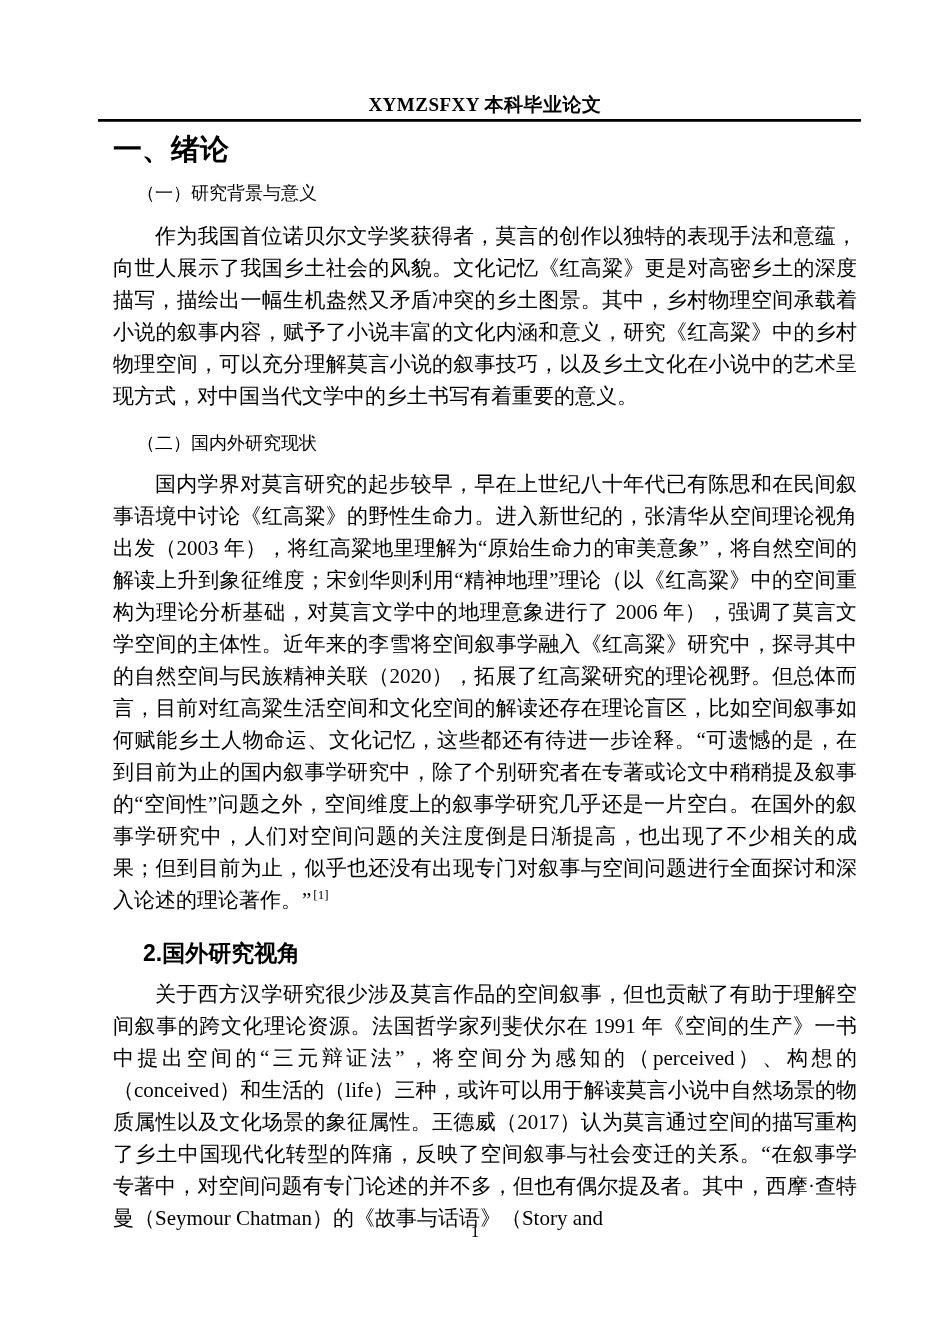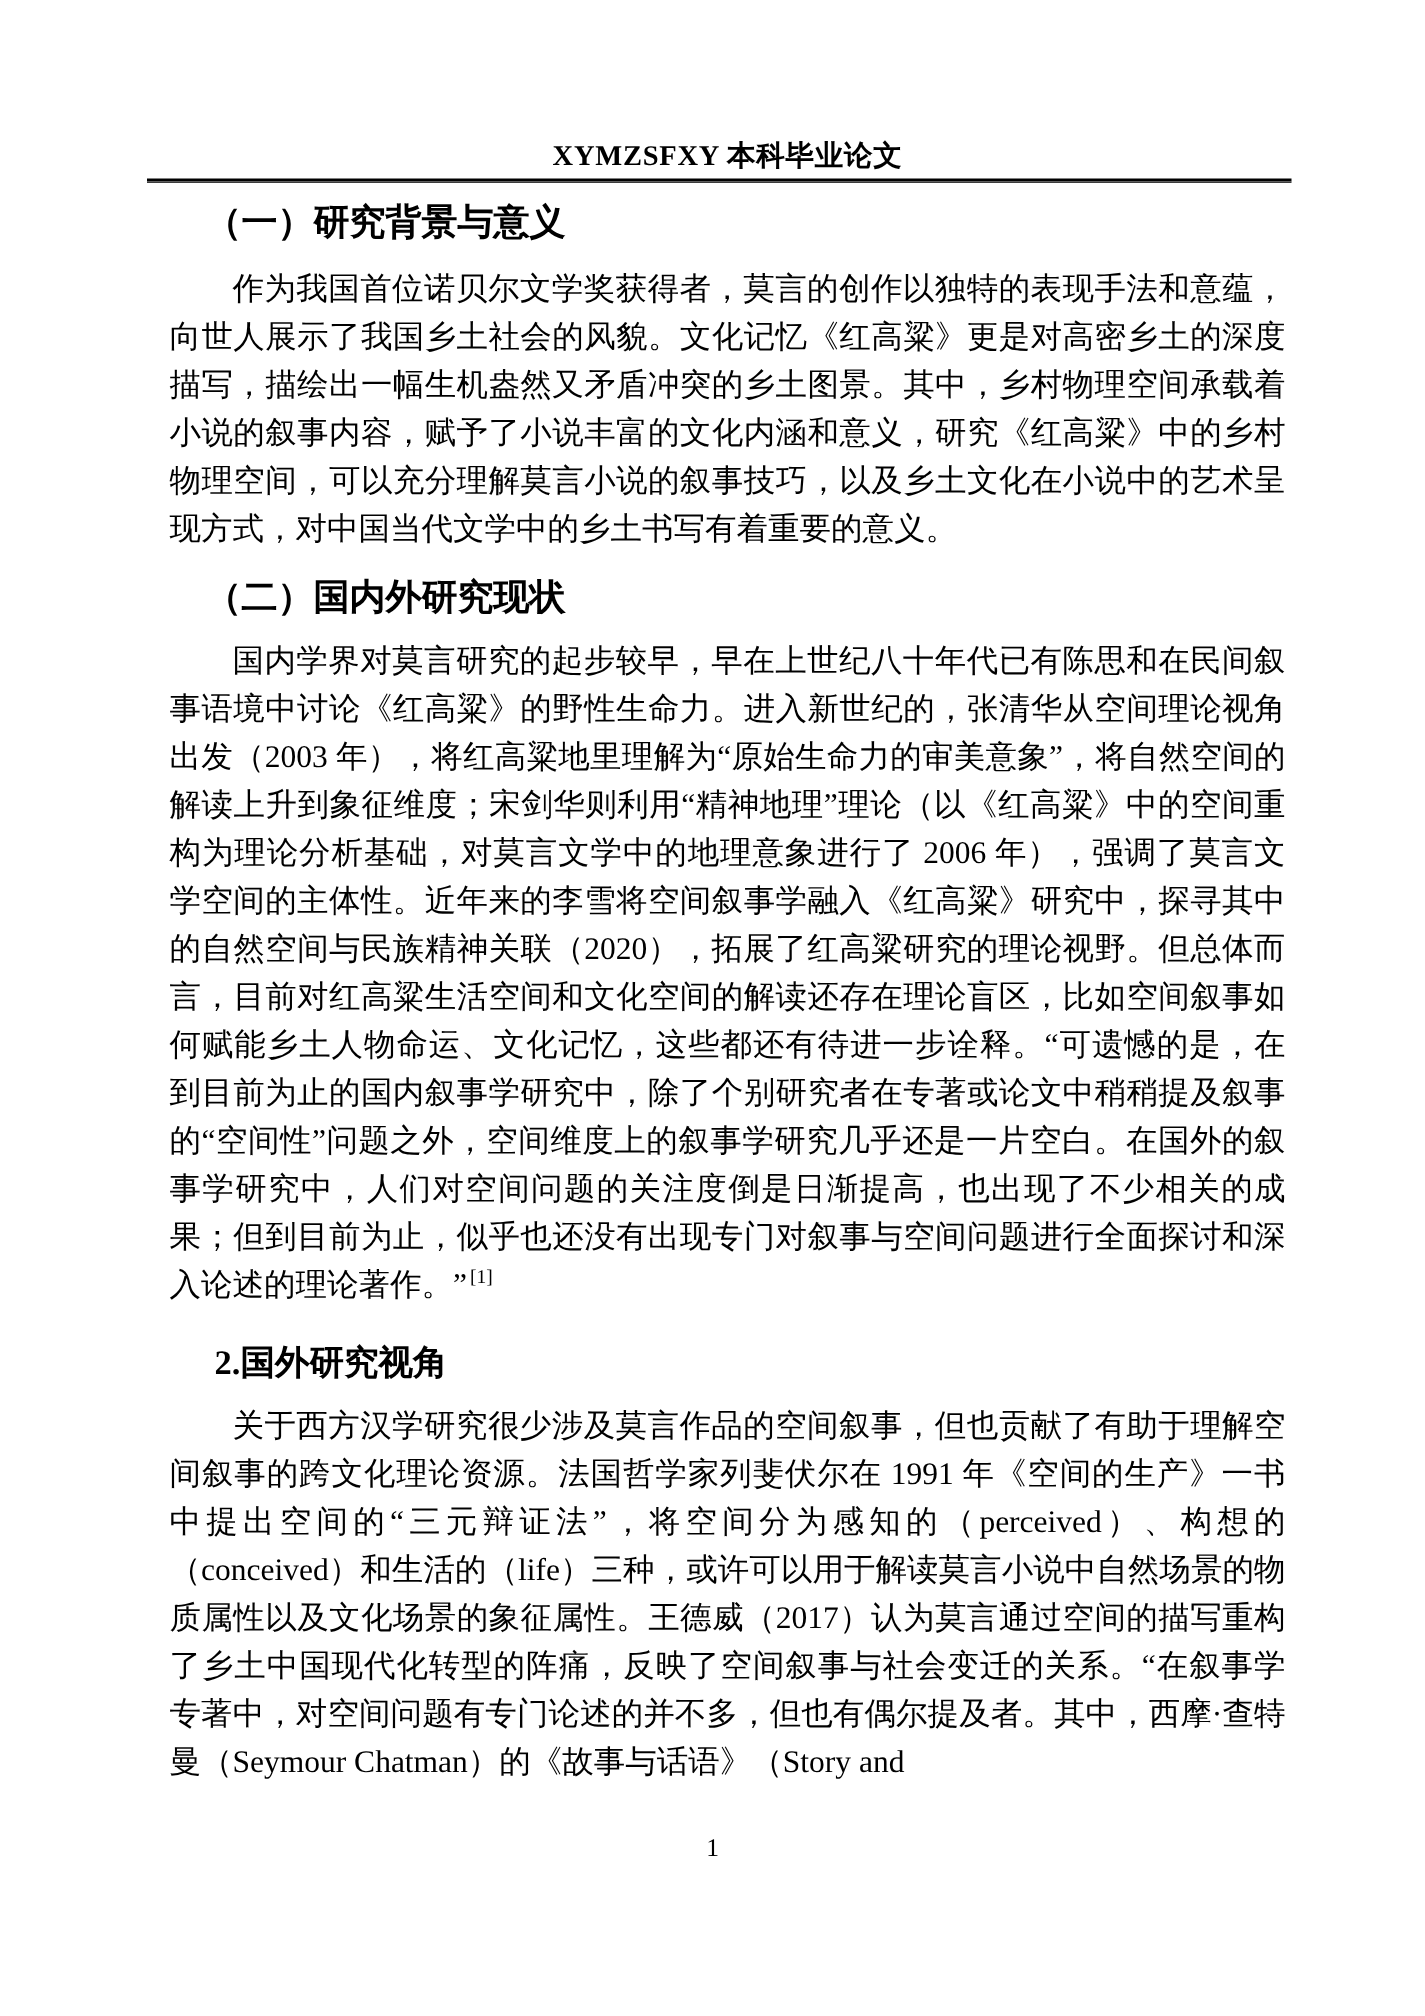--- a/index.html
+++ b/index.html
@@ -35,34 +35,34 @@
   }
   .chapter-title {
     font-family: "Liberation Sans", "DejaVu Sans", sans-serif;
     font-weight: bold;
     font-size: 29px;
     line-height: 34px;
     margin: 10px 0 0 0;
   }
   .section-title {
     font-family: "Liberation Sans", "DejaVu Sans", sans-serif;
-    font-weight: bold;
-    font-size: 24px;
+    font-weight: normal;
+    font-size: 18px;
     line-height: 30px;
     margin: 12px 0 0 24px;
   }
   .section-title.second { margin-top: 16px; margin-left: 24px; }
   .subsection-title {
     font-family: "Liberation Sans", "DejaVu Sans", sans-serif;
     font-weight: bold;
     font-size: 23px;
     line-height: 26px;
     margin: 12px 0 0 30px;
   }
-  .subsection-title.second { margin-top: 24px; font-family: Liberation Serif, serif; }
+  .subsection-title.second { margin-top: 24px; }
   .body-para {
     font-size: 21px;
     line-height: 32px;
     text-align: justify;
     text-indent: 2em;
     margin: 12px 0 0 0;
     word-break: break-word;
   }
   .body-para.tight { margin-top: 10px; }
   .footnote-sup {
@@ -84,20 +84,21 @@
 </head>
 <body>
 
 <div class="page">
 
   <div class="page-header">
     <div class="header-title">XYMZSFXY 本科毕业论文</div>
     <div class="header-rule"></div>
   </div>
 
+  <h1 class="chapter-title">一、绪论</h1>
 
   <h2 class="section-title">（一）研究背景与意义</h2>
 
   <p class="body-para">作为我国首位诺贝尔文学奖获得者，莫言的创作以独特的表现手法和意蕴，向世人展示了我国乡土社会的风貌。文化记忆《红高粱》更是对高密乡土的深度描写，描绘出一幅生机盎然又矛盾冲突的乡土图景。其中，乡村物理空间承载着小说的叙事内容，赋予了小说丰富的文化内涵和意义，研究《红高粱》中的乡村物理空间，可以充分理解莫言小说的叙事技巧，以及乡土文化在小说中的艺术呈现方式，对中国当代文学中的乡土书写有着重要的意义。</p>
 
   <h2 class="section-title second">（二）国内外研究现状</h2>
 
 
   <p class="body-para tight"><span>国内学界对莫言研究的起步较早，早在上世纪八十年代已有陈思和在民间叙事语境中讨论《红高粱》的野性生命力。进入新世纪的，张清华从空间理论视角出发（2003 年），将红高粱地里理解为“原始生命力的审美意象”，将自然空间的解读上升到象征维度；宋剑华则利用“精神地理”理论（以《红高粱》中的空间重构为理论分析基础，对莫言文学中的地理意象进行了 2006 年），强调了莫言文学空间的主体性。近年来的李雪将空间叙事学融入《红高粱》研究中，探寻其中的自然空间与民族精神关联（2020），拓展了红高粱研究的理论视野。但总体而言，目前对红高粱生活空间和文化空间的解读还存在理论盲区，比如空间叙事如何赋能乡土人物命运、文化记忆，这些都还有待进一步诠释。“可遗憾的是，在到目前为止的国内叙事学研究中，除了个别研究者在专著或论文中稍稍提及叙事的“空间性”问题之外，空间维度上的叙事学研究几乎还是一片空白。在国外的叙事学研究中，人们对空间问题的关注度倒是日渐提高，也出现了不少相关的成果；但到目前为止，似乎也还没有出现专门对叙事与空间问题进行全面探讨和深入论述的理论著作。”</span><sup class="footnote-sup">[1]</sup></p>
 

